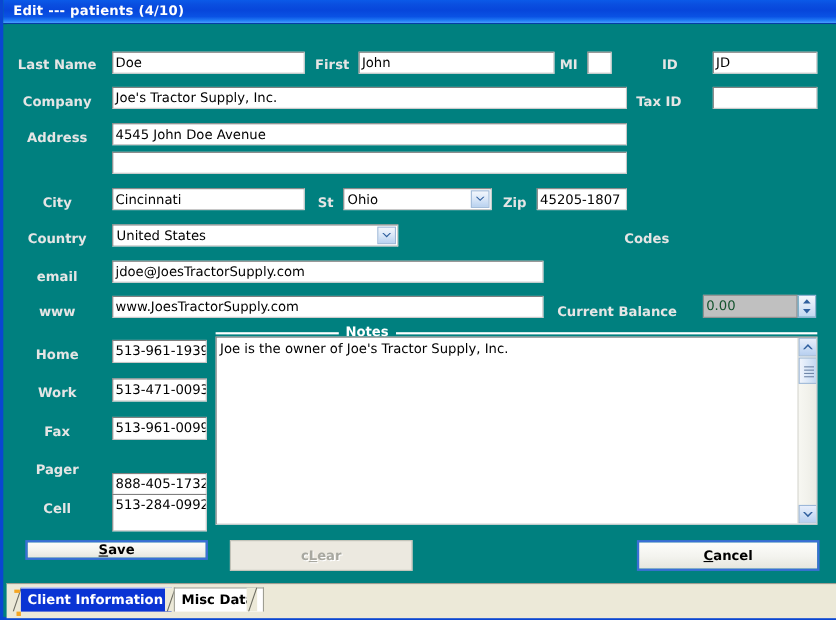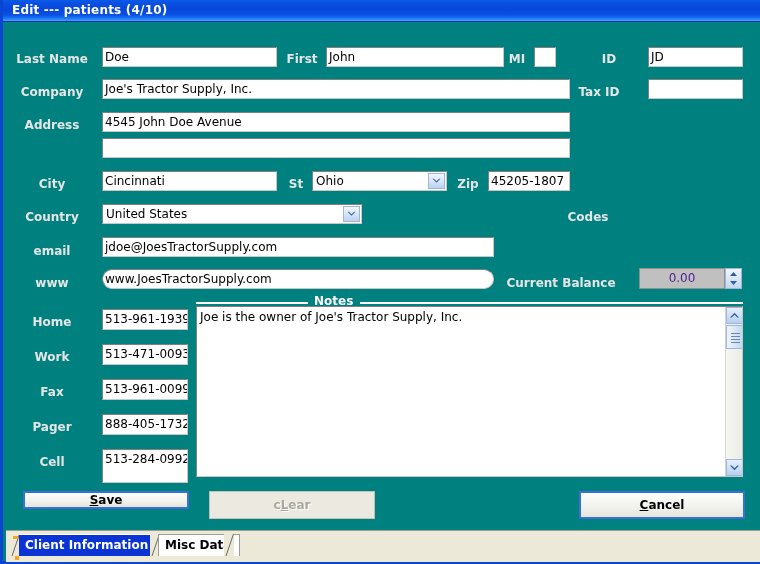--- a/index.html
+++ b/index.html
@@ -88,22 +88,22 @@
     line-height: 18px;
     white-space: nowrap;
     overflow: hidden;
   }
   .tf.focused {
     background: #e0ffff;
     border: 1px solid #7a7a7a;
   }
   .tf.disabled {
     background: #c0c0c0;
-    color: #4c1d95;
-    text-align: center;
+    color: #14532d;
+    text-align: left;
     border: 1px solid #8f8f8f;
   }
   .caret {
     display: inline-block;
     width: 1px;
     height: 13px;
     background: #000;
     vertical-align: -2px;
     margin-left: 0px;
   }
@@ -370,42 +370,42 @@
           </svg>
         </div>
       </div>
 
       <div class="lbl" style="left:548px; top:188px; width:68px;">Codes</div>
 
       <div class="lbl" style="left:0px; top:222px; width:92px;">email</div>
       <div class="tf" style="left:96px; top:215px; width:392px; height:20px;">jdoe@JoesTractorSupply.com</div>
 
       <div class="lbl" style="left:0px; top:254px; width:92px;">www</div>
-      <div class="tf" style="left:96px; top:247px; width:392px; height:20px;border-radius:10px;">www.JoesTractorSupply.com</div>
+      <div class="tf" style="left:96px; top:247px; width:392px; height:20px;">www.JoesTractorSupply.com</div>
 
       <div class="lbl" style="left:495px; top:254px; width:120px;">Current Balance</div>
       <div class="tf disabled" style="left:633px; top:246px; width:86px; height:21px; line-height:19px;">0.00</div>
       <div class="spin-btns" style="left:719px; top:246px; height:21px;">
         <svg viewBox="0 0 15 19" width="15" height="19">
           <path d="M7.5 3 L11 7 L4 7 Z" fill="#2f5f9e"></path>
           <path d="M7.5 16 L4 12 L11 12 Z" fill="#2f5f9e"></path>
         </svg>
       </div>
 
       <div class="lbl" style="left:0px; top:293px; width:92px;">Home</div>
       <div class="tf" style="left:96px; top:287px; width:86px; height:21px;">513-961-1939</div>
 
       <div class="lbl" style="left:0px; top:328px; width:92px;">Work</div>
       <div class="tf" style="left:96px; top:322px; width:86px; height:21px;">513-471-0093</div>
 
       <div class="lbl" style="left:0px; top:363px; width:92px;">Fax</div>
       <div class="tf" style="left:96px; top:357px; width:86px; height:21px;">513-961-0099</div>
 
       <div class="lbl" style="left:0px; top:398px; width:92px;">Pager</div>
-      <div class="tf" style="left:96px; top:392px; width:86px; height:21px;">888-405-1732</div>
+      <div class="tf" style="left:96px; top:408px; width:86px; height:21px;">888-405-1732</div>
 
       <div class="lbl" style="left:0px; top:433px; width:92px;">Cell</div>
       <div class="tf" style="left:96px; top:427px; width:86px; height:34px;">513-284-0992</div>
 
       <div class="groupbox" style="left:190px; top:280px; width:547px; height:175px;">
         <div class="gb-line" style="left:0px; width:112px;"></div>
         <div class="gb-title" style="left:118px;">Notes</div>
         <div class="gb-line" style="left:164px; width:383px;"></div>
 
         <div class="notes-box" style="left:0px; top:4px; width:547px; height:171px;">

